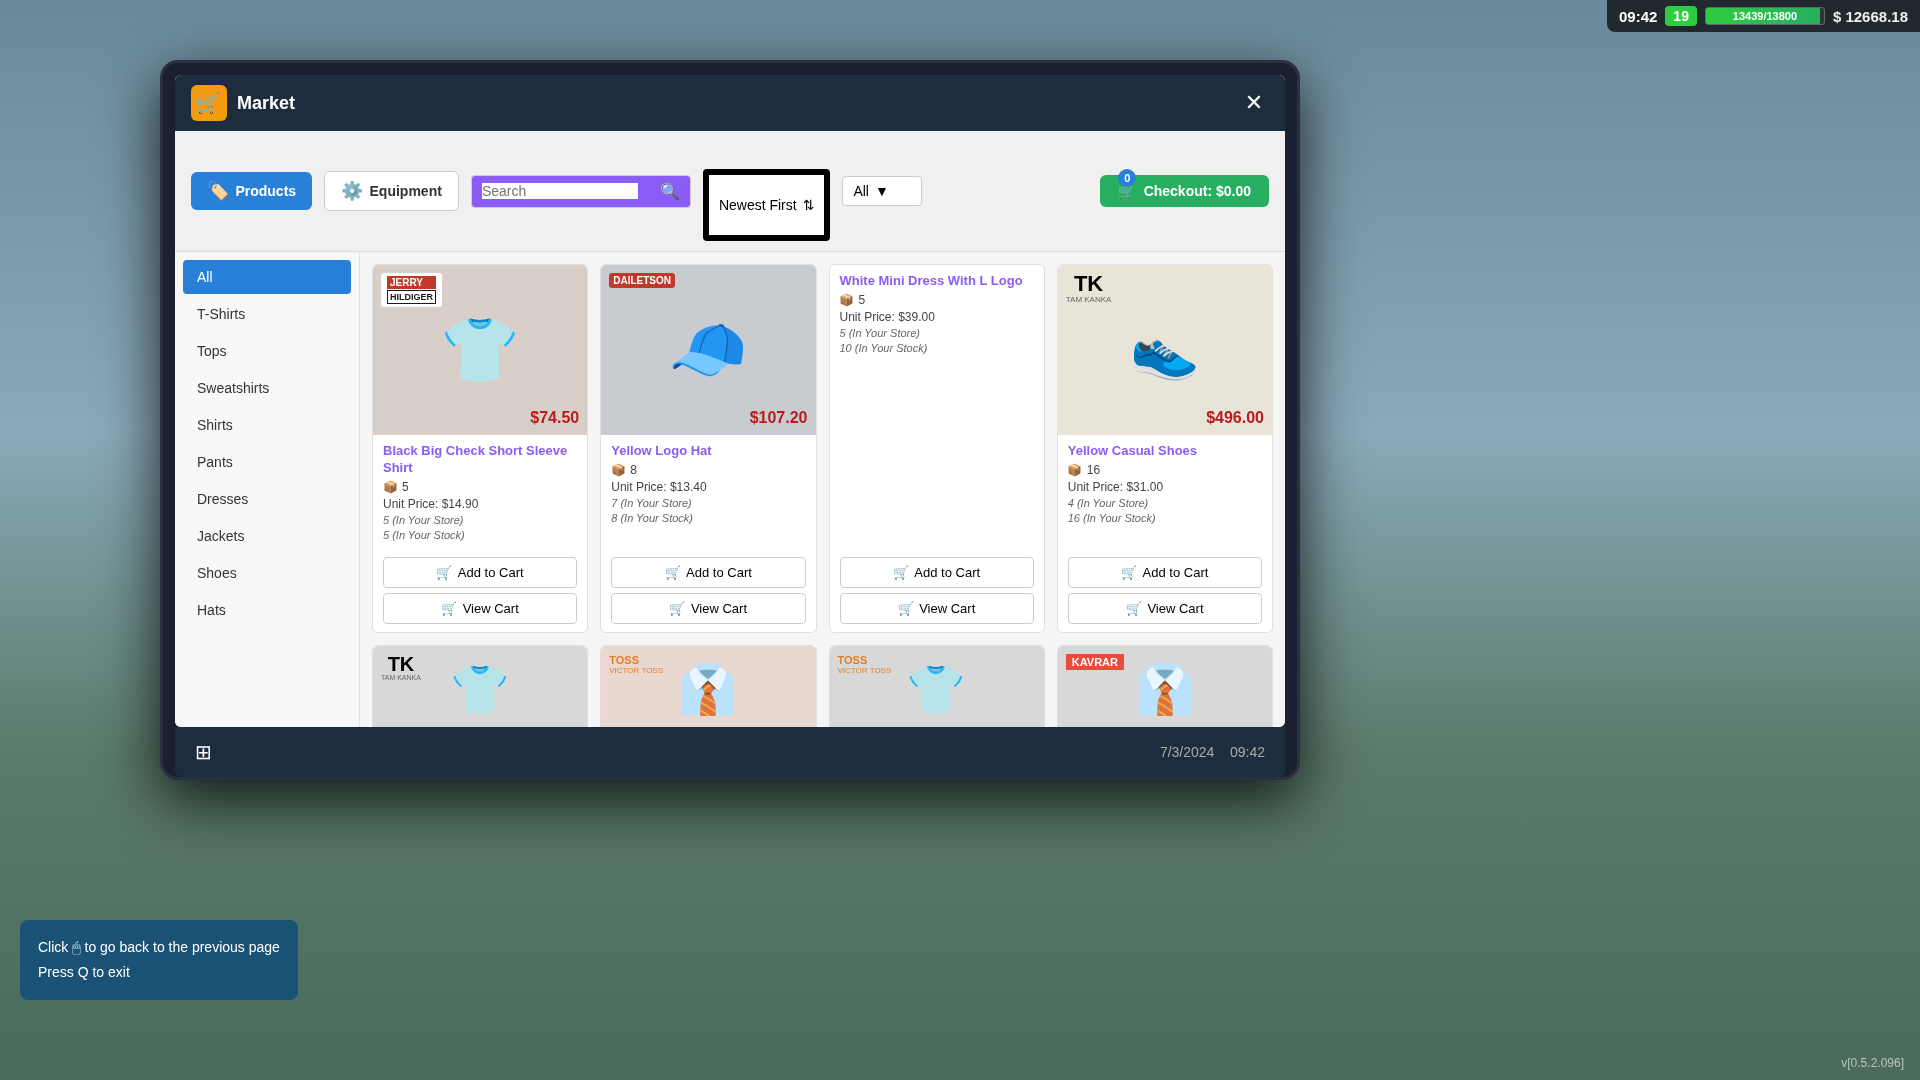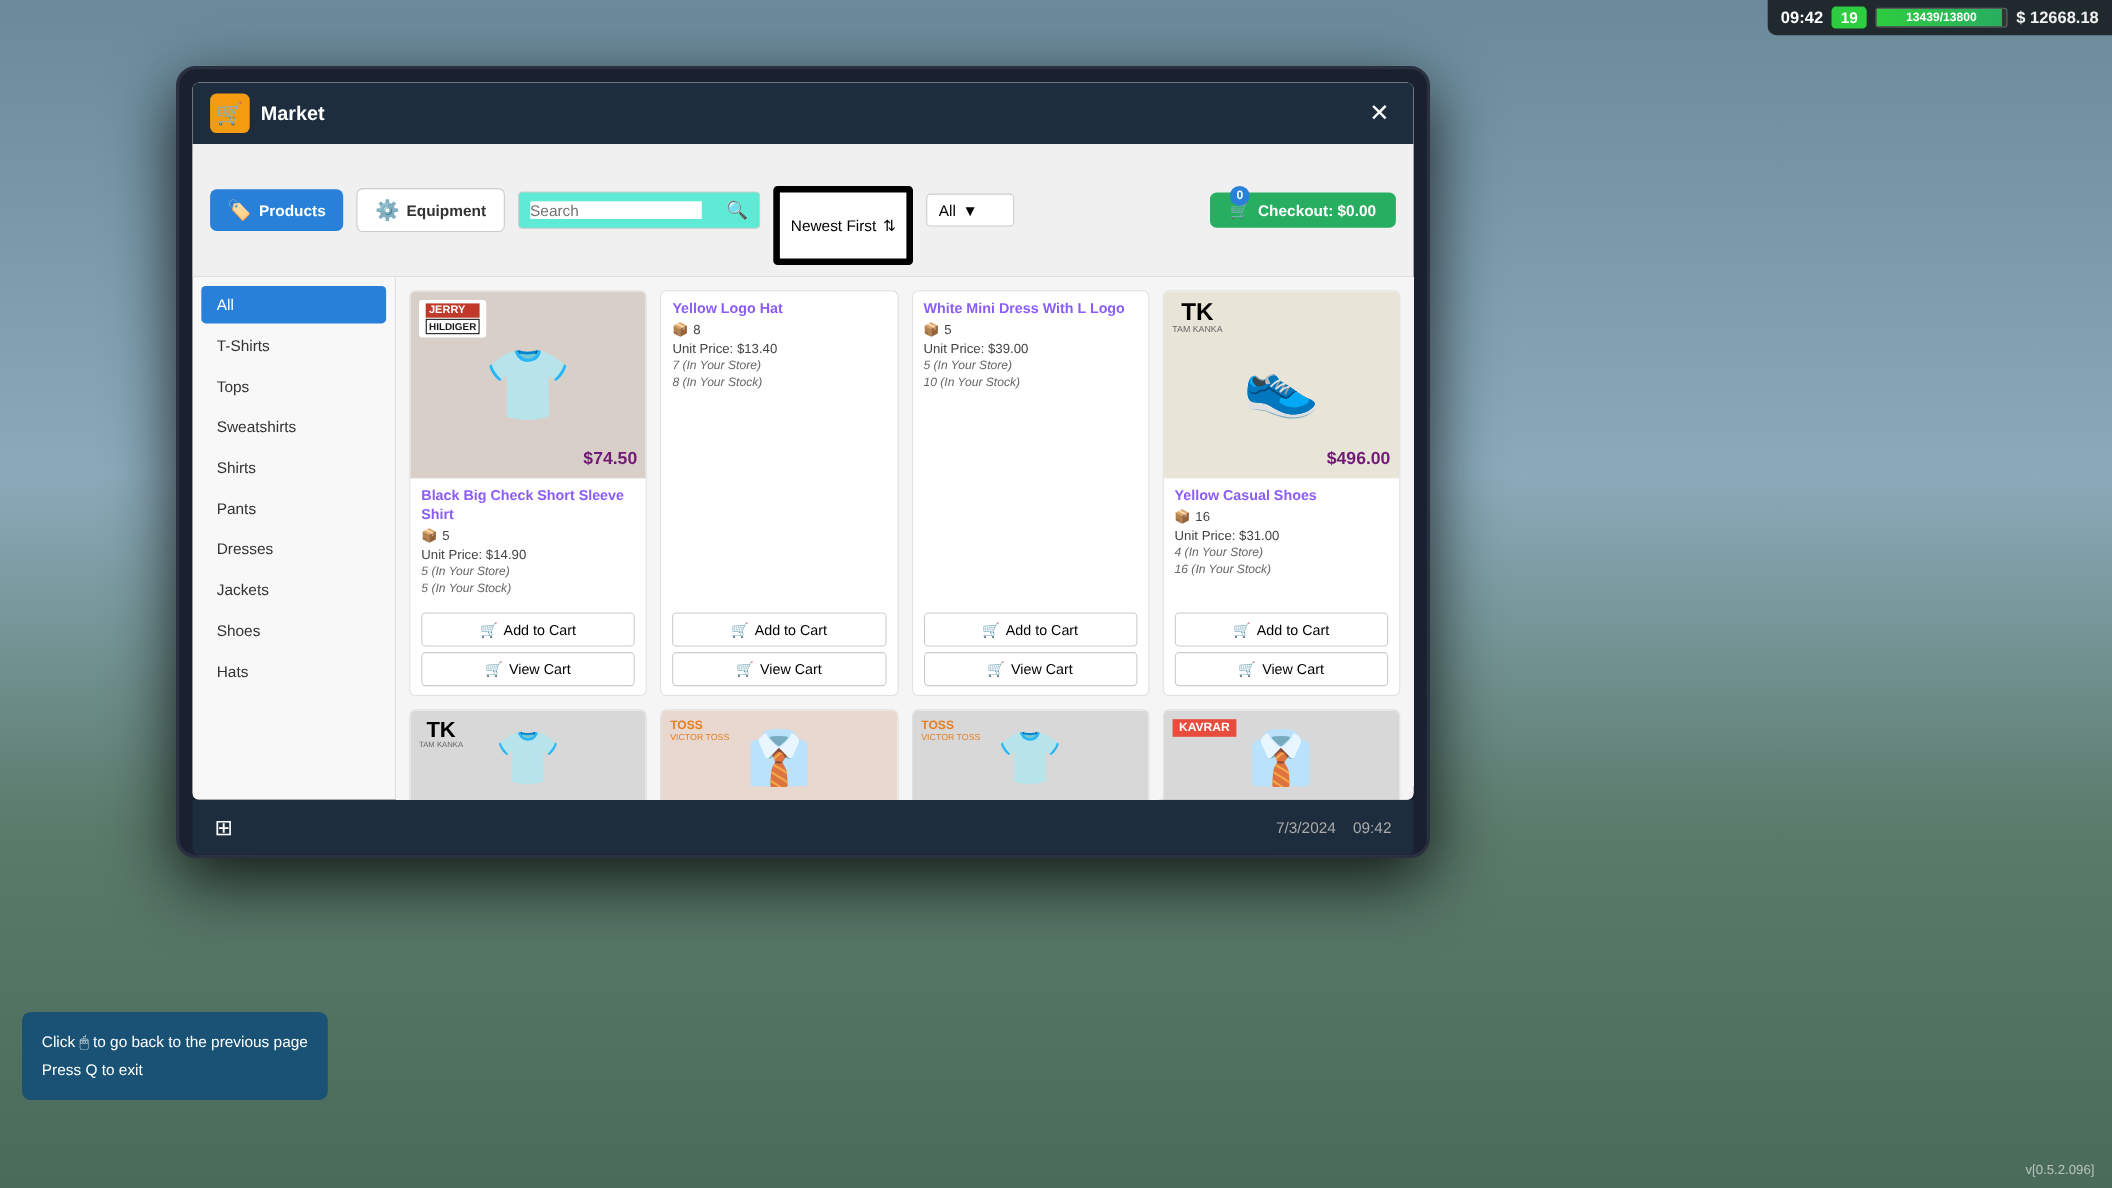--- a/index.html
+++ b/index.html
@@ -166,21 +166,21 @@
     .tab-btn.inactive {
       background: white;
       color: #333;
       border: 1px solid #ccc;
     }
     .tab-icon { font-size: 18px; }
 
     .search-box {
       display: flex;
       align-items: center;
-      background: #5eead4;
+      background: #8b5cf6;
       border: 1px solid #ccc;
       border-radius: 4px;
       padding: 6px 10px;
       gap: 22px;
       flex: 1;
       max-width: 220px;
     }
     .search-box input {
       border: none;
       outline: none;
@@ -312,21 +312,21 @@
       border-radius: 3px;
       font-size: 11px;
       font-weight: bold;
     }
     .product-price-tag {
       position: absolute;
       bottom: 8px;
       right: 8px;
       font-size: 16px;
       font-weight: bold;
-      color: #701a75;
+      color: #b91c1c;
     }
     .product-info {
       padding: 8px 10px;
       flex: 1;
       display: flex;
       flex-direction: column;
       gap: 3px;
     }
     .product-name {
       font-size: 13px;
@@ -542,20 +542,25 @@
                 <span>Add to Cart</span>
               </button>
               <button class="view-cart-btn">
                 <span>🛒</span>
                 <span>View Cart</span>
               </button>
             </div>
           </div>
 
           <div class="product-card">
+            <div class="product-image-area" style="background:#c8ccd0;">
+              <div class="product-brand-logo brand-dailetson">DAILETSON</div>
+              <div style="font-size:64px;">🧢</div>
+              <div class="product-price-tag">$107.20</div>
+            </div>
             <div class="product-info">
               <div class="product-name">Yellow Logo Hat</div>
               <div class="product-qty">
                 <span>📦</span>
                 <span>8</span>
               </div>
               <div class="product-unit-price">Unit Price: <span>$13.40</span></div>
               <div class="product-store-stock">7 (In Your Store)</div>
               <div class="product-store-stock">8 (In Your Stock)</div>
             </div>

